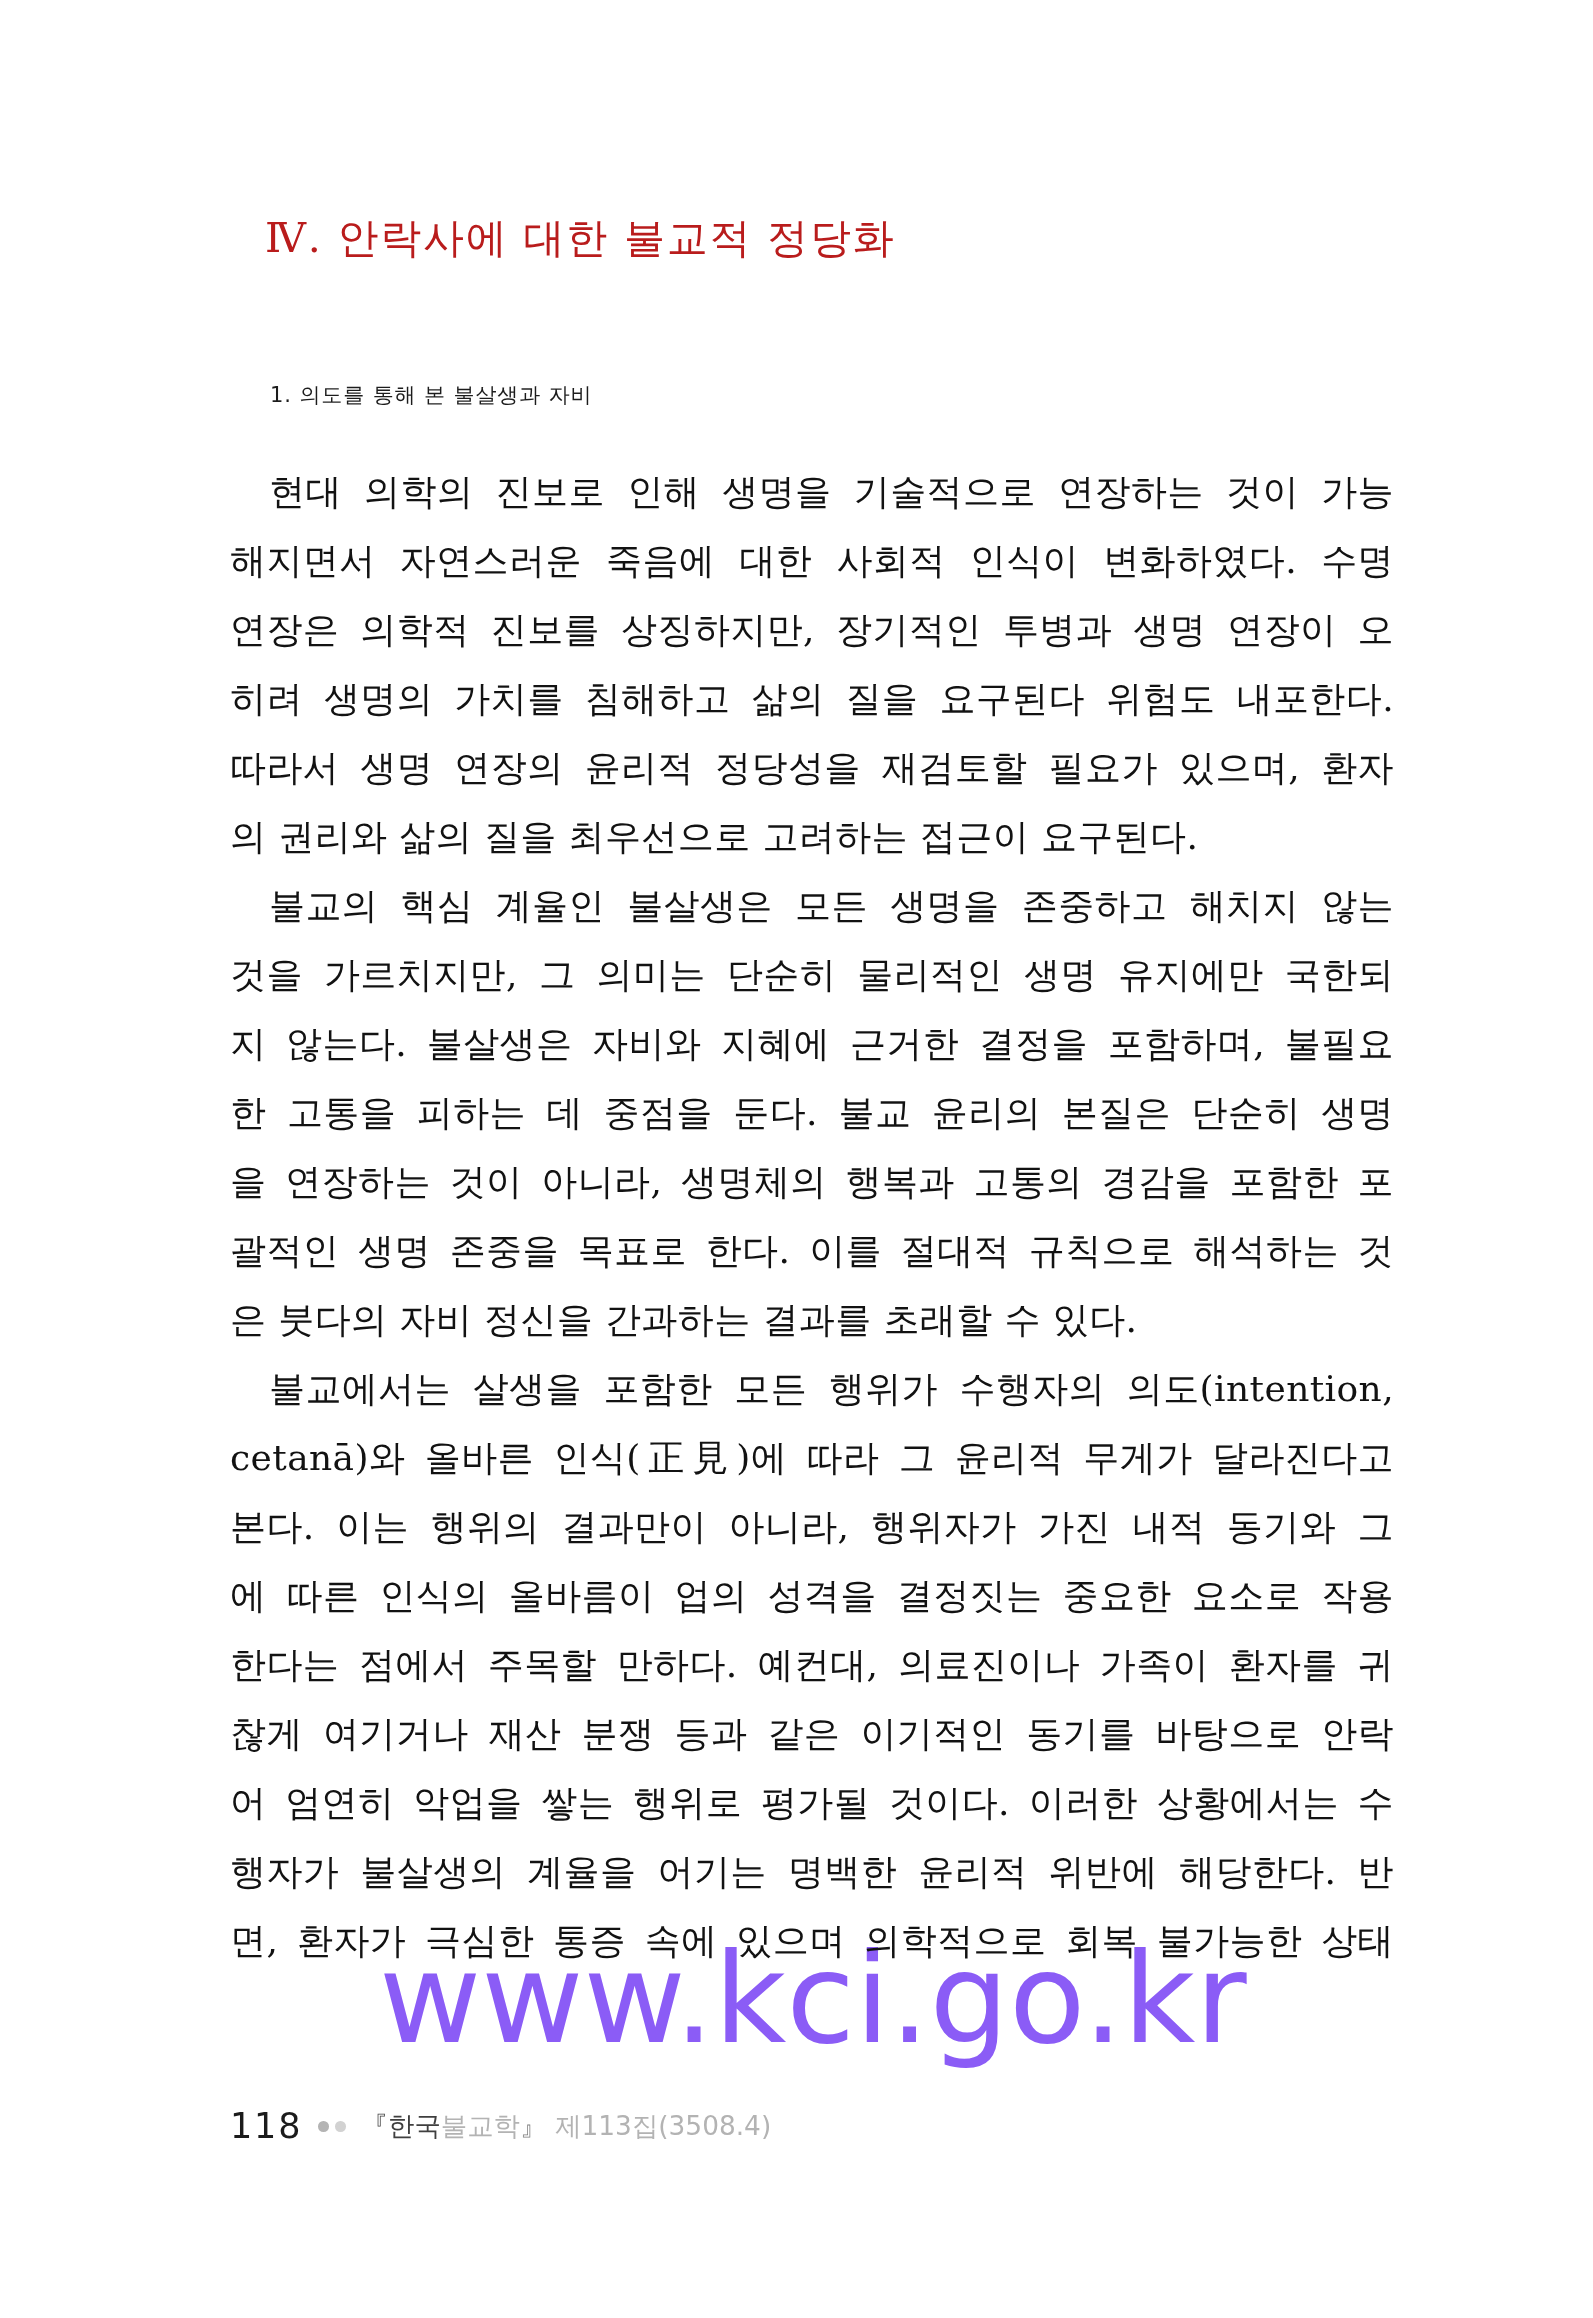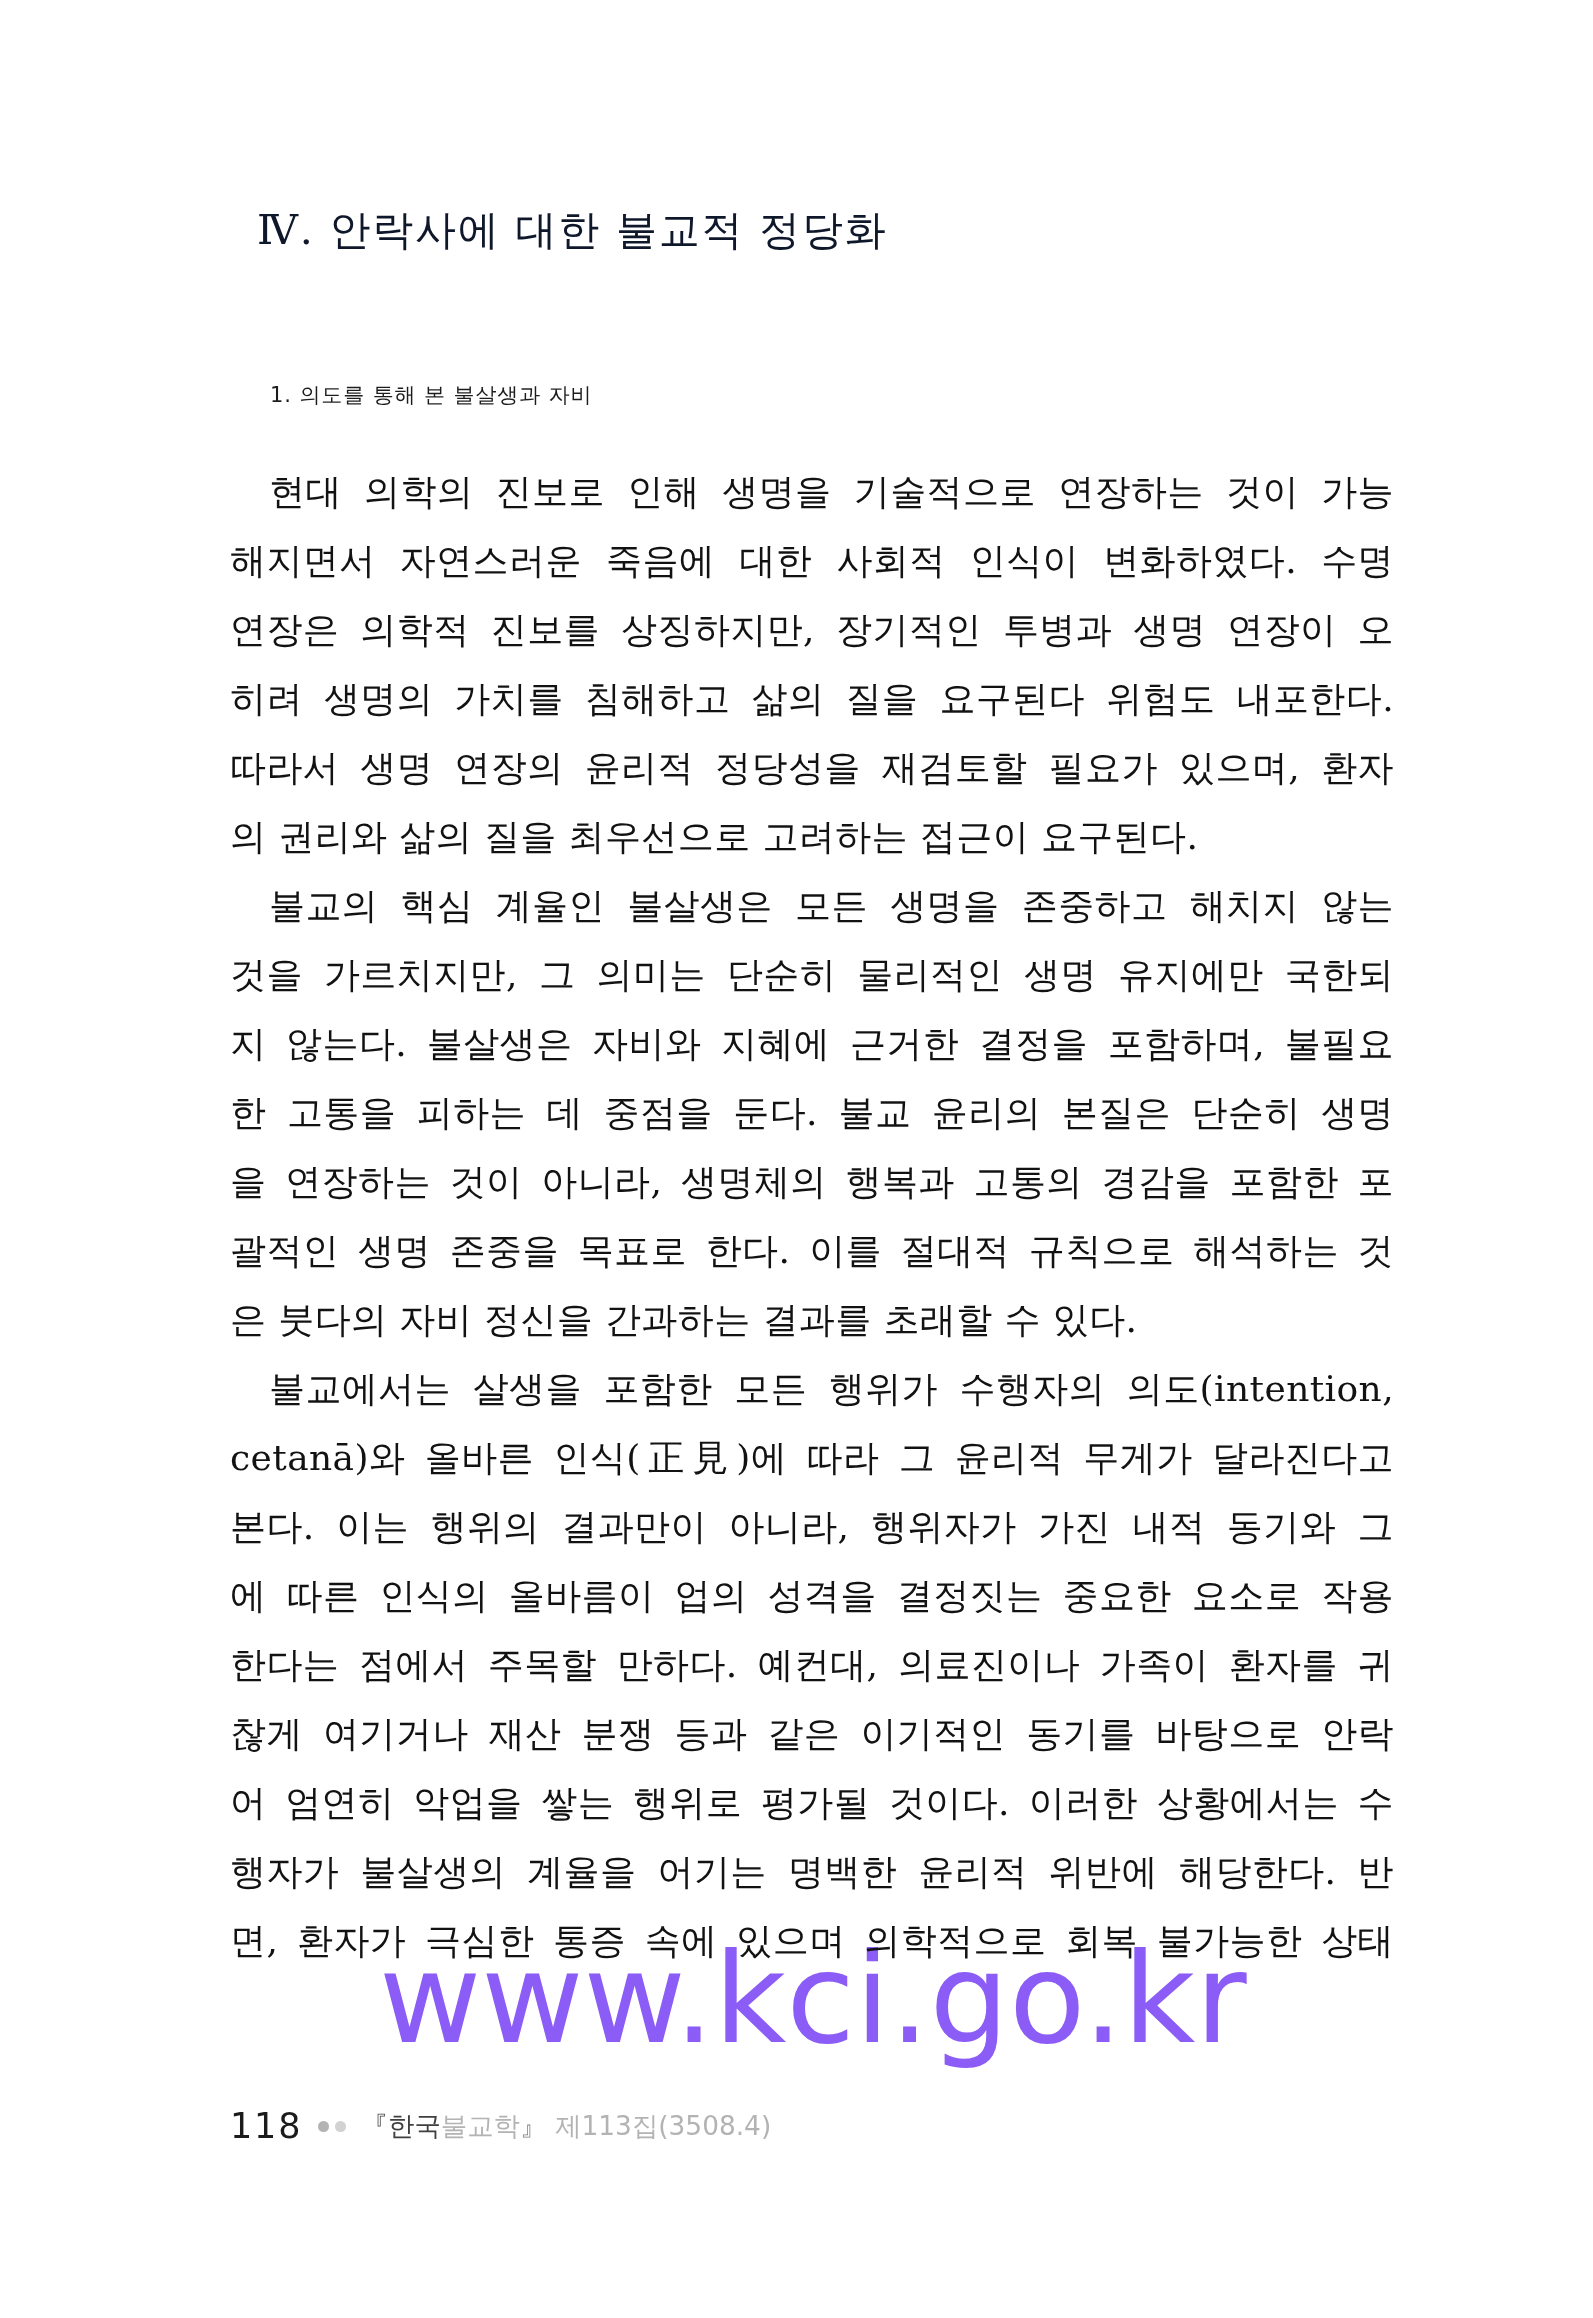--- a/index.html
+++ b/index.html
@@ -8,24 +8,24 @@
     width: 1593px;
     height: 2319px;
     background: #ffffff;
     overflow: hidden;
     font-family: "DejaVu Serif", "Liberation Serif", serif;
   }
   .heading {
     position: absolute;
     left: 257px;
     top: 203px;
-    margin: 0;
+    margin: 8px;
     font-size: 41px;
     font-weight: 500;
-    color: #0f172a;
+    color: #b91c1c;
     letter-spacing: 1.8px;
     white-space: nowrap;
     z-index: 1;
   }
   .subheading {
     position: absolute;
     left: 254px;
     top: 365px;
     margin: 16px;
     font-size: 21px;

